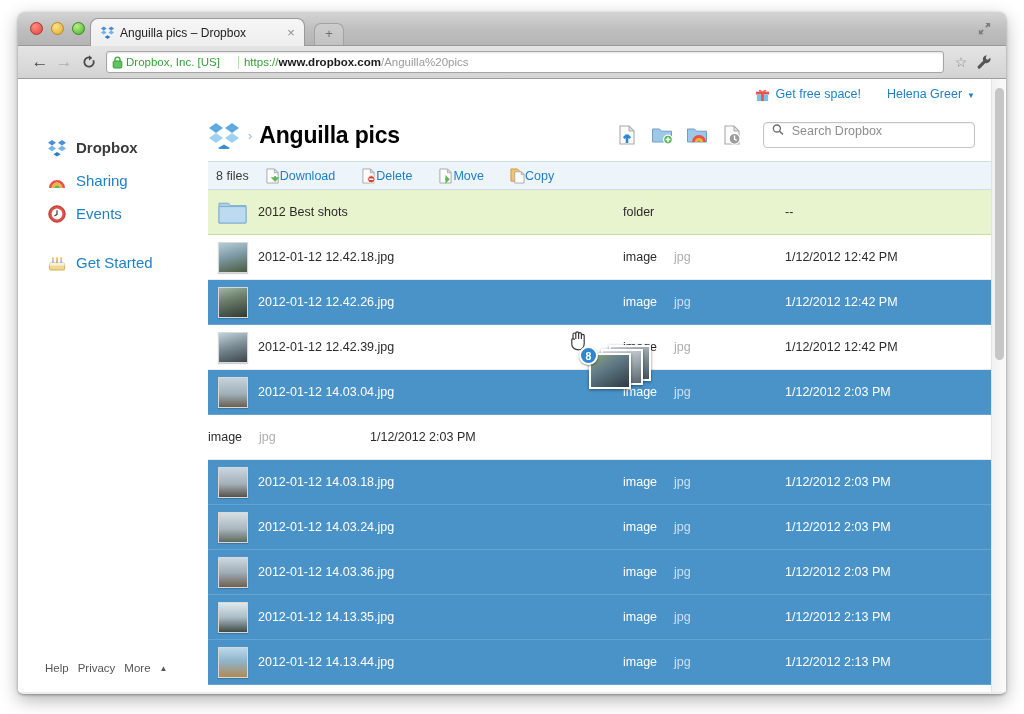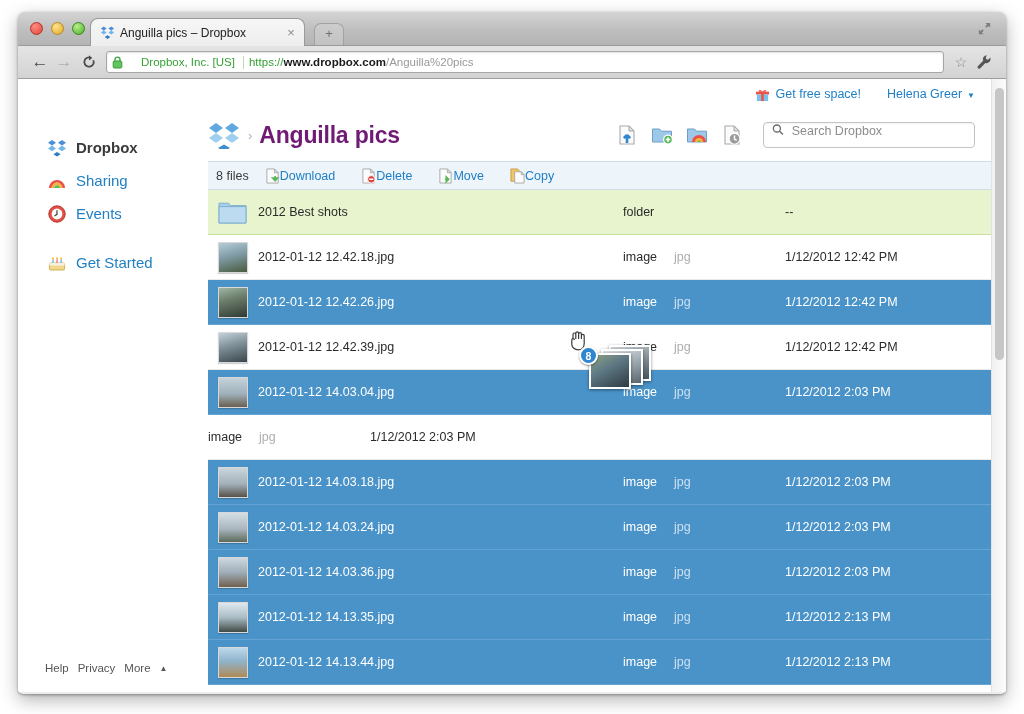--- a/index.html
+++ b/index.html
@@ -80,22 +80,22 @@
   .reload { width: 26px; text-align: center; color: #4a4a4a; }
 
   .omnibox {
     flex: 1 1 auto; height: 22px; margin: 0 6px 0 4px;
     background: #fff; border: 1px solid #a6a6a6; border-radius: 3px;
     display: flex; align-items: center; padding: 0 5px;
     box-shadow: inset 0 1px 2px rgba(0,0,0,.12);
     overflow: hidden;
   }
   .secure-chip {
-    display: flex; align-items: center; gap: 18px;
-    border-right: 1px solid #b8ddb0; padding-right: 8px; margin-right: 5px;
+    display: flex; align-items: center; gap: 3px;
+    border-right: 1px solid #b8ddb0; padding-right: 18px; margin-right: 5px;
   }
   .secure-chip .lock { flex: 0 0 auto; }
   .secure-name { font-size: 11.5px; color: #35a135; white-space: nowrap; }
   .url { font-size: 11.5px; white-space: nowrap; overflow: hidden; }
   .url .scheme { color: #35a135; }
   .url .host { color: #1a1a1a; font-weight: bold; }
   .url .path { color: #9a9a9a; }
 
   .star-btn { width: 22px; text-align: center; font-size: 14px; color: #8a8a8a; }
   .wrench-btn { width: 24px; text-align: center; }
@@ -152,21 +152,21 @@
   .footer-links span { color: #555; }
   .footer-up { color: #4e9fd6; font-size: 8px; }
 
   
   .crumbbar {
     height: 52px; display: flex; align-items: center;
     padding: 0 16px 0 0; gap: 0;
   }
   .crumb-logo { width: 32px; height: 28px; margin-right: 8px; flex: 0 0 auto; }
   .crumb-sep { color: #9bb4c9; font-size: 13px; margin: 0 7px 0 0; }
-  .crumb-title { font-size: 23px; font-weight: bold; color: #701a75; letter-spacing: -.2px; }
+  .crumb-title { font-size: 23px; font-weight: bold; color: #000000; letter-spacing: -.2px; }
   .crumb-spacer { flex: 1 1 auto; }
   .hdr-ico { width: 22px; height: 22px; margin-left: 13px; flex: 0 0 auto; }
   .searchbox {
     width: 212px; height: 26px; margin-left: 20px;
     border: 1px solid #c4c4c4; border-radius: 4px; background: #fff;
     display: flex; align-items: flex-start; gap: 6px; padding: 0 8px;
     box-shadow: inset 0 1px 2px rgba(0,0,0,.06);
   }
   .searchbox input {
     border: 0; outline: 0; font-size: 12.5px; color: #555;

